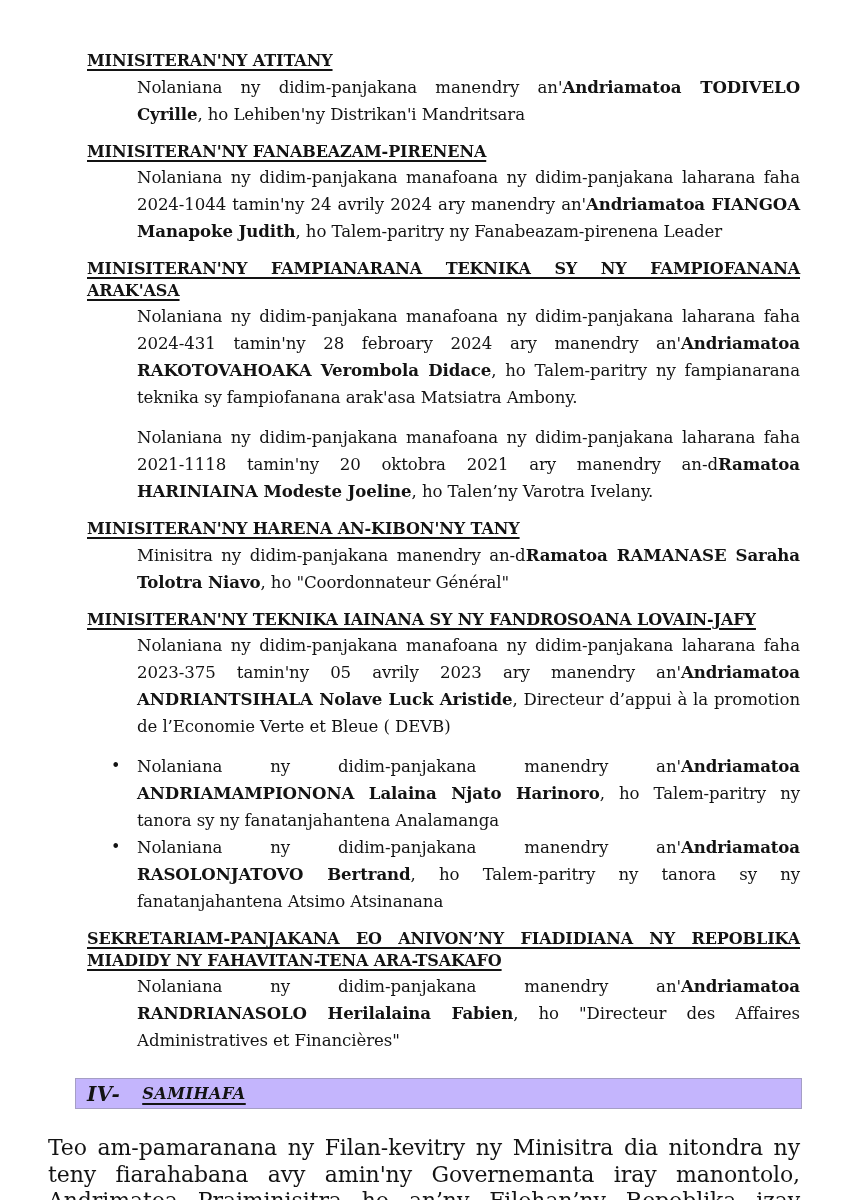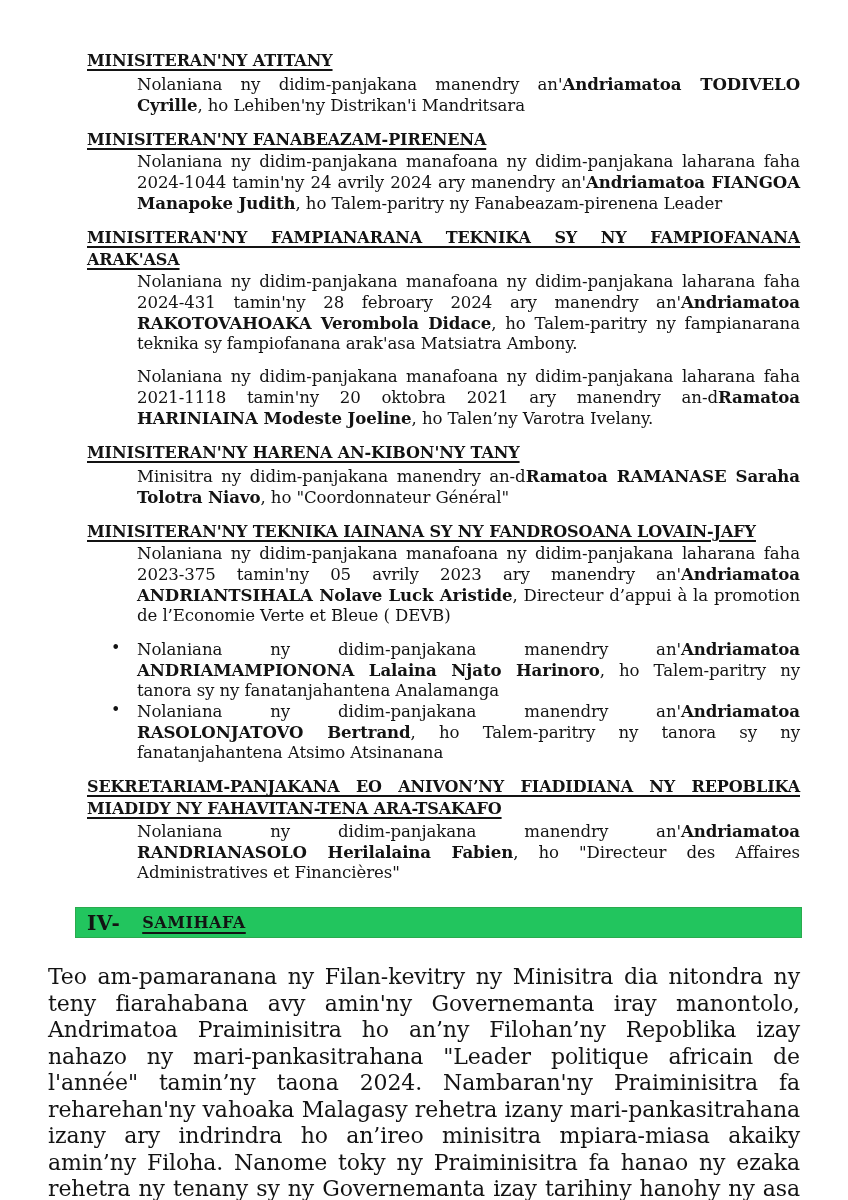--- a/index.html
+++ b/index.html
@@ -11,21 +11,21 @@
     overflow: hidden;
   }
   .page { padding: 50px 48px 0 48px; box-sizing: border-box; width: 848px; height: 1200px; position: relative; }
   .section { margin-bottom: 13px; margin-left: 32px; }
   .heading {
     font-size: 16px; font-weight: bold; margin: 0 0 2px 7px;
     text-decoration: underline; text-underline-offset: 3px; text-decoration-thickness: 1.5px;
     letter-spacing: -0.1px; line-height: 21.5px; text-align: justify;
   }
   .para {
-    font-size: 16.6px; line-height: 20px; text-align: justify;
+    font-size: 16.6px; line-height: 27px; text-align: justify;
     margin-left: 57px; letter-spacing: -0.1px;
   }
   .para.bullet { margin-left: 0; padding-left: 57px; position: relative; }
   .para .dot { position: absolute; left: 31px; top: -1px; font-size: 16px; }
   .b { font-weight: bold; }
   .banner {
     margin: 24px 0 26px 27px; width: 727px; height: 31px;
     display: flex; align-items: center; box-sizing: border-box;
     padding-left: 11px; border: 1px solid rgba(70,90,30,0.25);
   }
@@ -71,21 +71,21 @@
       <section class="section">
         <div class="para bullet"><span class="dot">•</span><span>Nolaniana ny didim-panjakana manendry an'</span><span class="b">Andriamatoa ANDRIAMAMPIONONA Lalaina Njato Harinoro</span><span>, ho Talem-paritry ny tanora sy ny fanatanjahantena Analamanga</span></div>
         <div class="para bullet"><span class="dot">•</span><span>Nolaniana ny didim-panjakana manendry an'</span><span class="b">Andriamatoa RASOLONJATOVO Bertrand</span><span>, ho Talem-paritry ny tanora sy ny fanatanjahantena Atsimo Atsinanana</span></div>
       </section>
       <section class="section">
         <h2 class="heading">SEKRETARIAM-PANJAKANA EO ANIVON’NY FIADIDIANA NY REPOBLIKA MIADIDY NY FAHAVITAN-TENA ARA-TSAKAFO</h2>
         <div class="para"><span>Nolaniana ny didim-panjakana manendry an'</span><span class="b">Andriamatoa RANDRIANASOLO Herilalaina Fabien</span><span>, ho "Directeur des Affaires Administratives et Financières"</span></div>
       </section>
     </div>
 
-  <div class="banner" style="background: #22c55e;">
+  <div class="banner" style="background: #c4b5fd; font-style: italic;">
     <span class="numeral">IV-</span>
     <span class="title">SAMIHAFA</span>
   </div>
 
   <p class="closing">Teo am-pamaranana ny Filan-kevitry ny Minisitra dia nitondra ny teny fiarahabana avy amin'ny Governemanta iray manontolo, Andrimatoa Praiminisitra ho an’ny Filohan’ny Repoblika izay nahazo ny mari-pankasitrahana "Leader politique africain de l'année" tamin’ny taona 2024. Nambaran'ny Praiminisitra fa reharehan'ny vahoaka Malagasy rehetra izany mari-pankasitrahana izany ary indrindra ho an’ireo minisitra mpiara-miasa akaiky amin’ny Filoha. Nanome toky ny Praiminisitra fa hanao ny ezaka rehetra ny tenany sy ny Governemanta izay tarihiny hanohy ny asa ho mendrika hitondra avo ny voninahitr'i</p>
 
   <div class="footer">- 4 -</div>
 
 </div>
 

